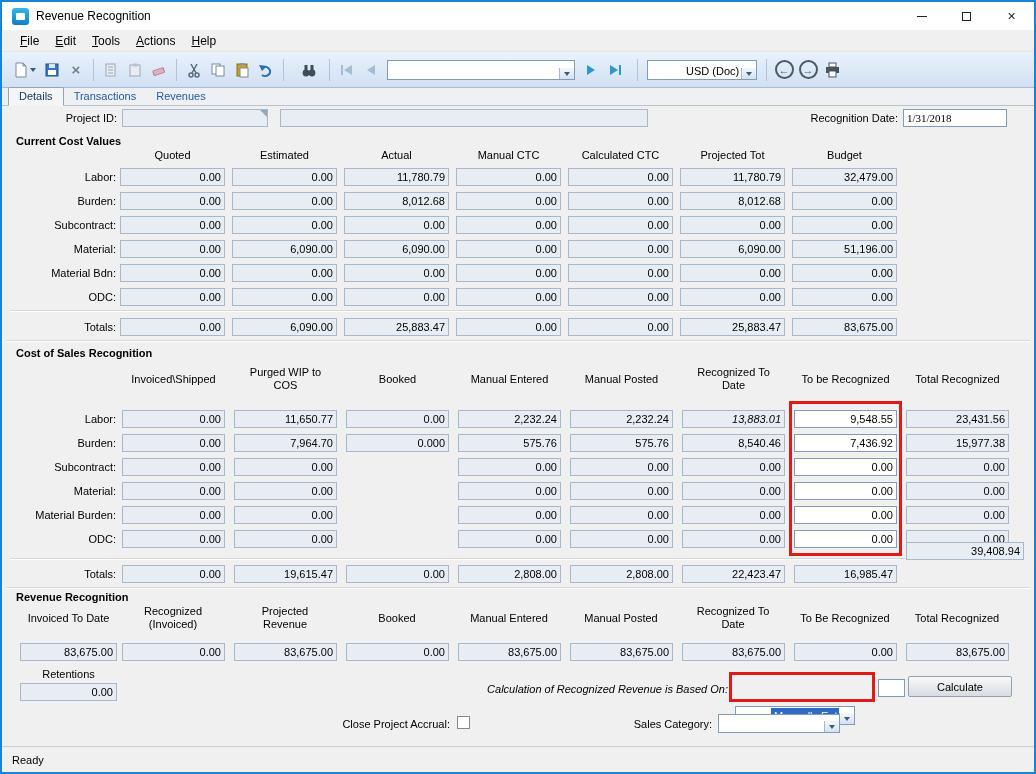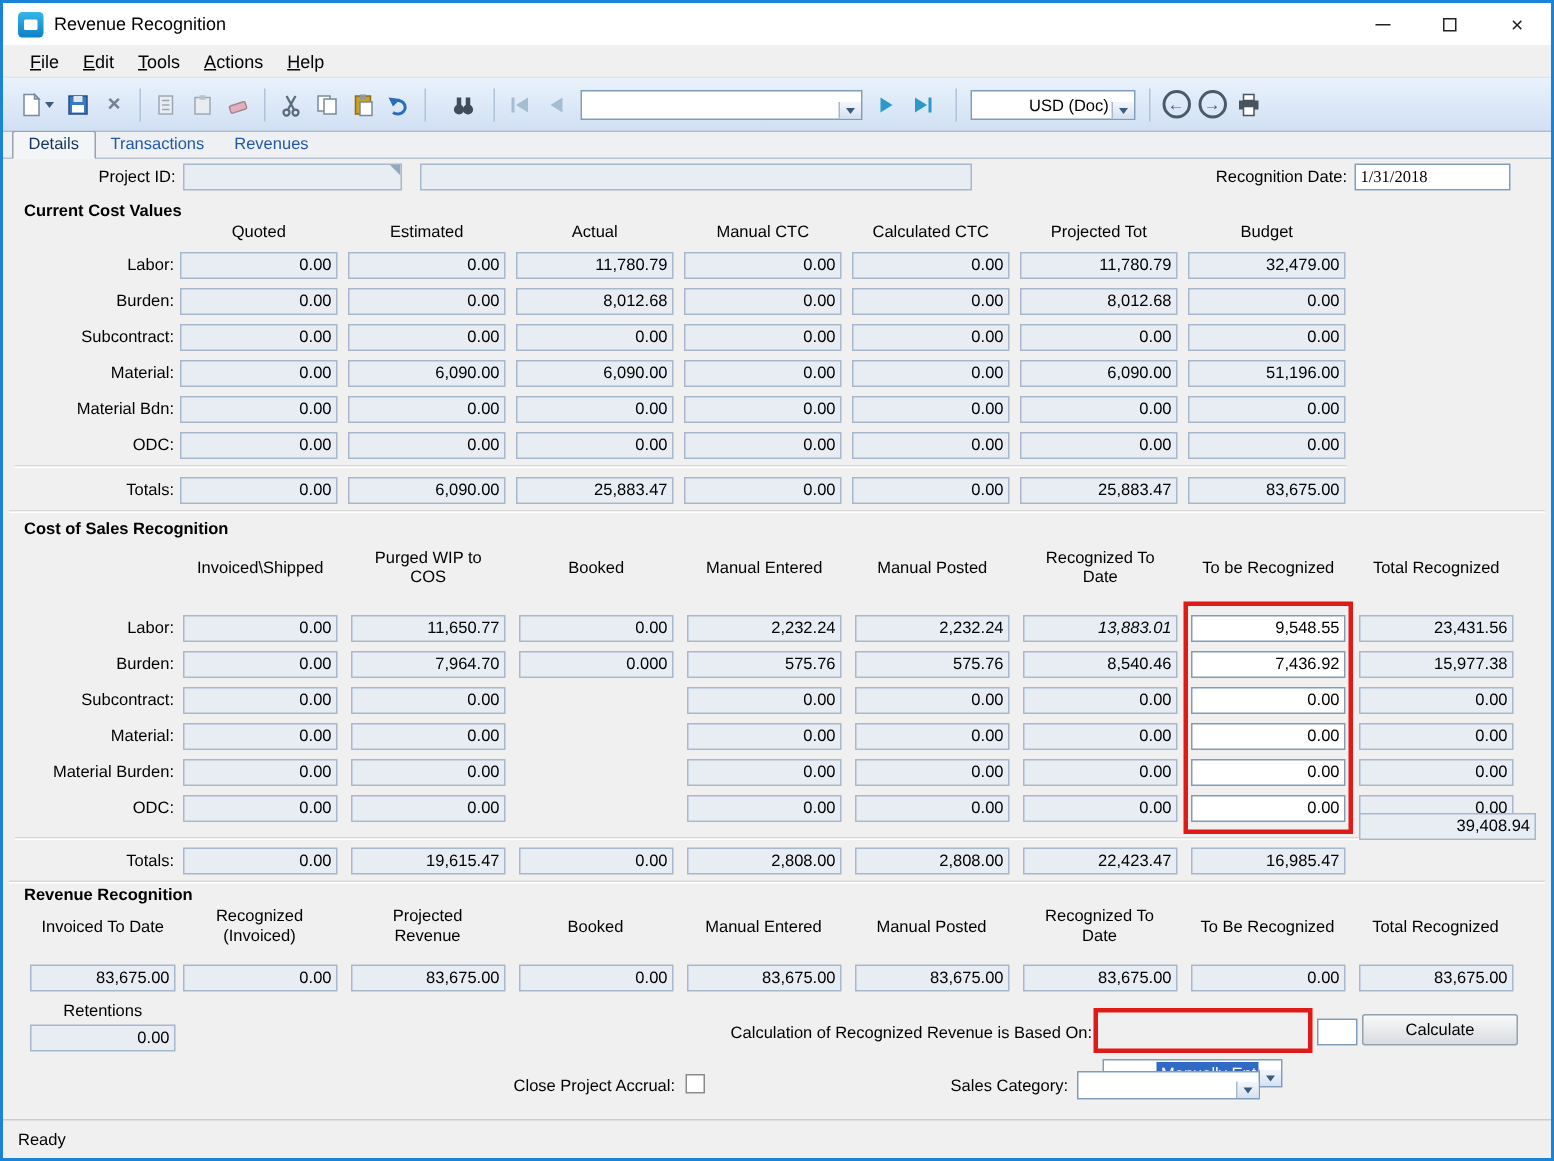--- a/index.html
+++ b/index.html
@@ -241,21 +241,21 @@
   <div class="sepline" style="left:8px;top:556px;width:1000px;"></div>
   <div class="sepline" style="left:4px;top:585px;width:1024px;"></div>
   <div class="sect" style="left:14px;top:589px;">Revenue Recognition</div>
 
   <div class="redbox" style="left:787px;top:399px;width:113px;height:155px;"></div>
   <div class="redbox" style="left:727px;top:670px;width:146px;height:30px;"></div>
 
   <div class="clabel" style="left:18px;top:666px;width:97px;text-align:center;">Retentions</div>
   <div class="field" style="left:18px;top:681px;width:97px;">0.00</div>
 
-  <div class="label" style="left:480px;top:681px;width:246px;">Calculation of Recognized Revenue is Based On:</div>
+  <div class="label" style="left:480px;top:681px;width:246px;font-style:italic;">Calculation of Recognized Revenue is Based On:</div>
   <div class="combo" style="left:733px;top:672px;width:120px;height:19px;margin-top:32px;">
     <span class="val selected">Manually Entered</span>
     <span class="cbtn">
         <span class="arrow-down"></span>
       </span>
   </div>
   <div class="field editable" style="left:876px;top:677px;width:27px;"></div>
   <div class="btn-calc" style="left:906px;top:674px;width:104px;height:21px;">Calculate</div>
 
   <div class="label" style="left:330px;top:716px;width:118px;">Close Project Accrual:</div>

